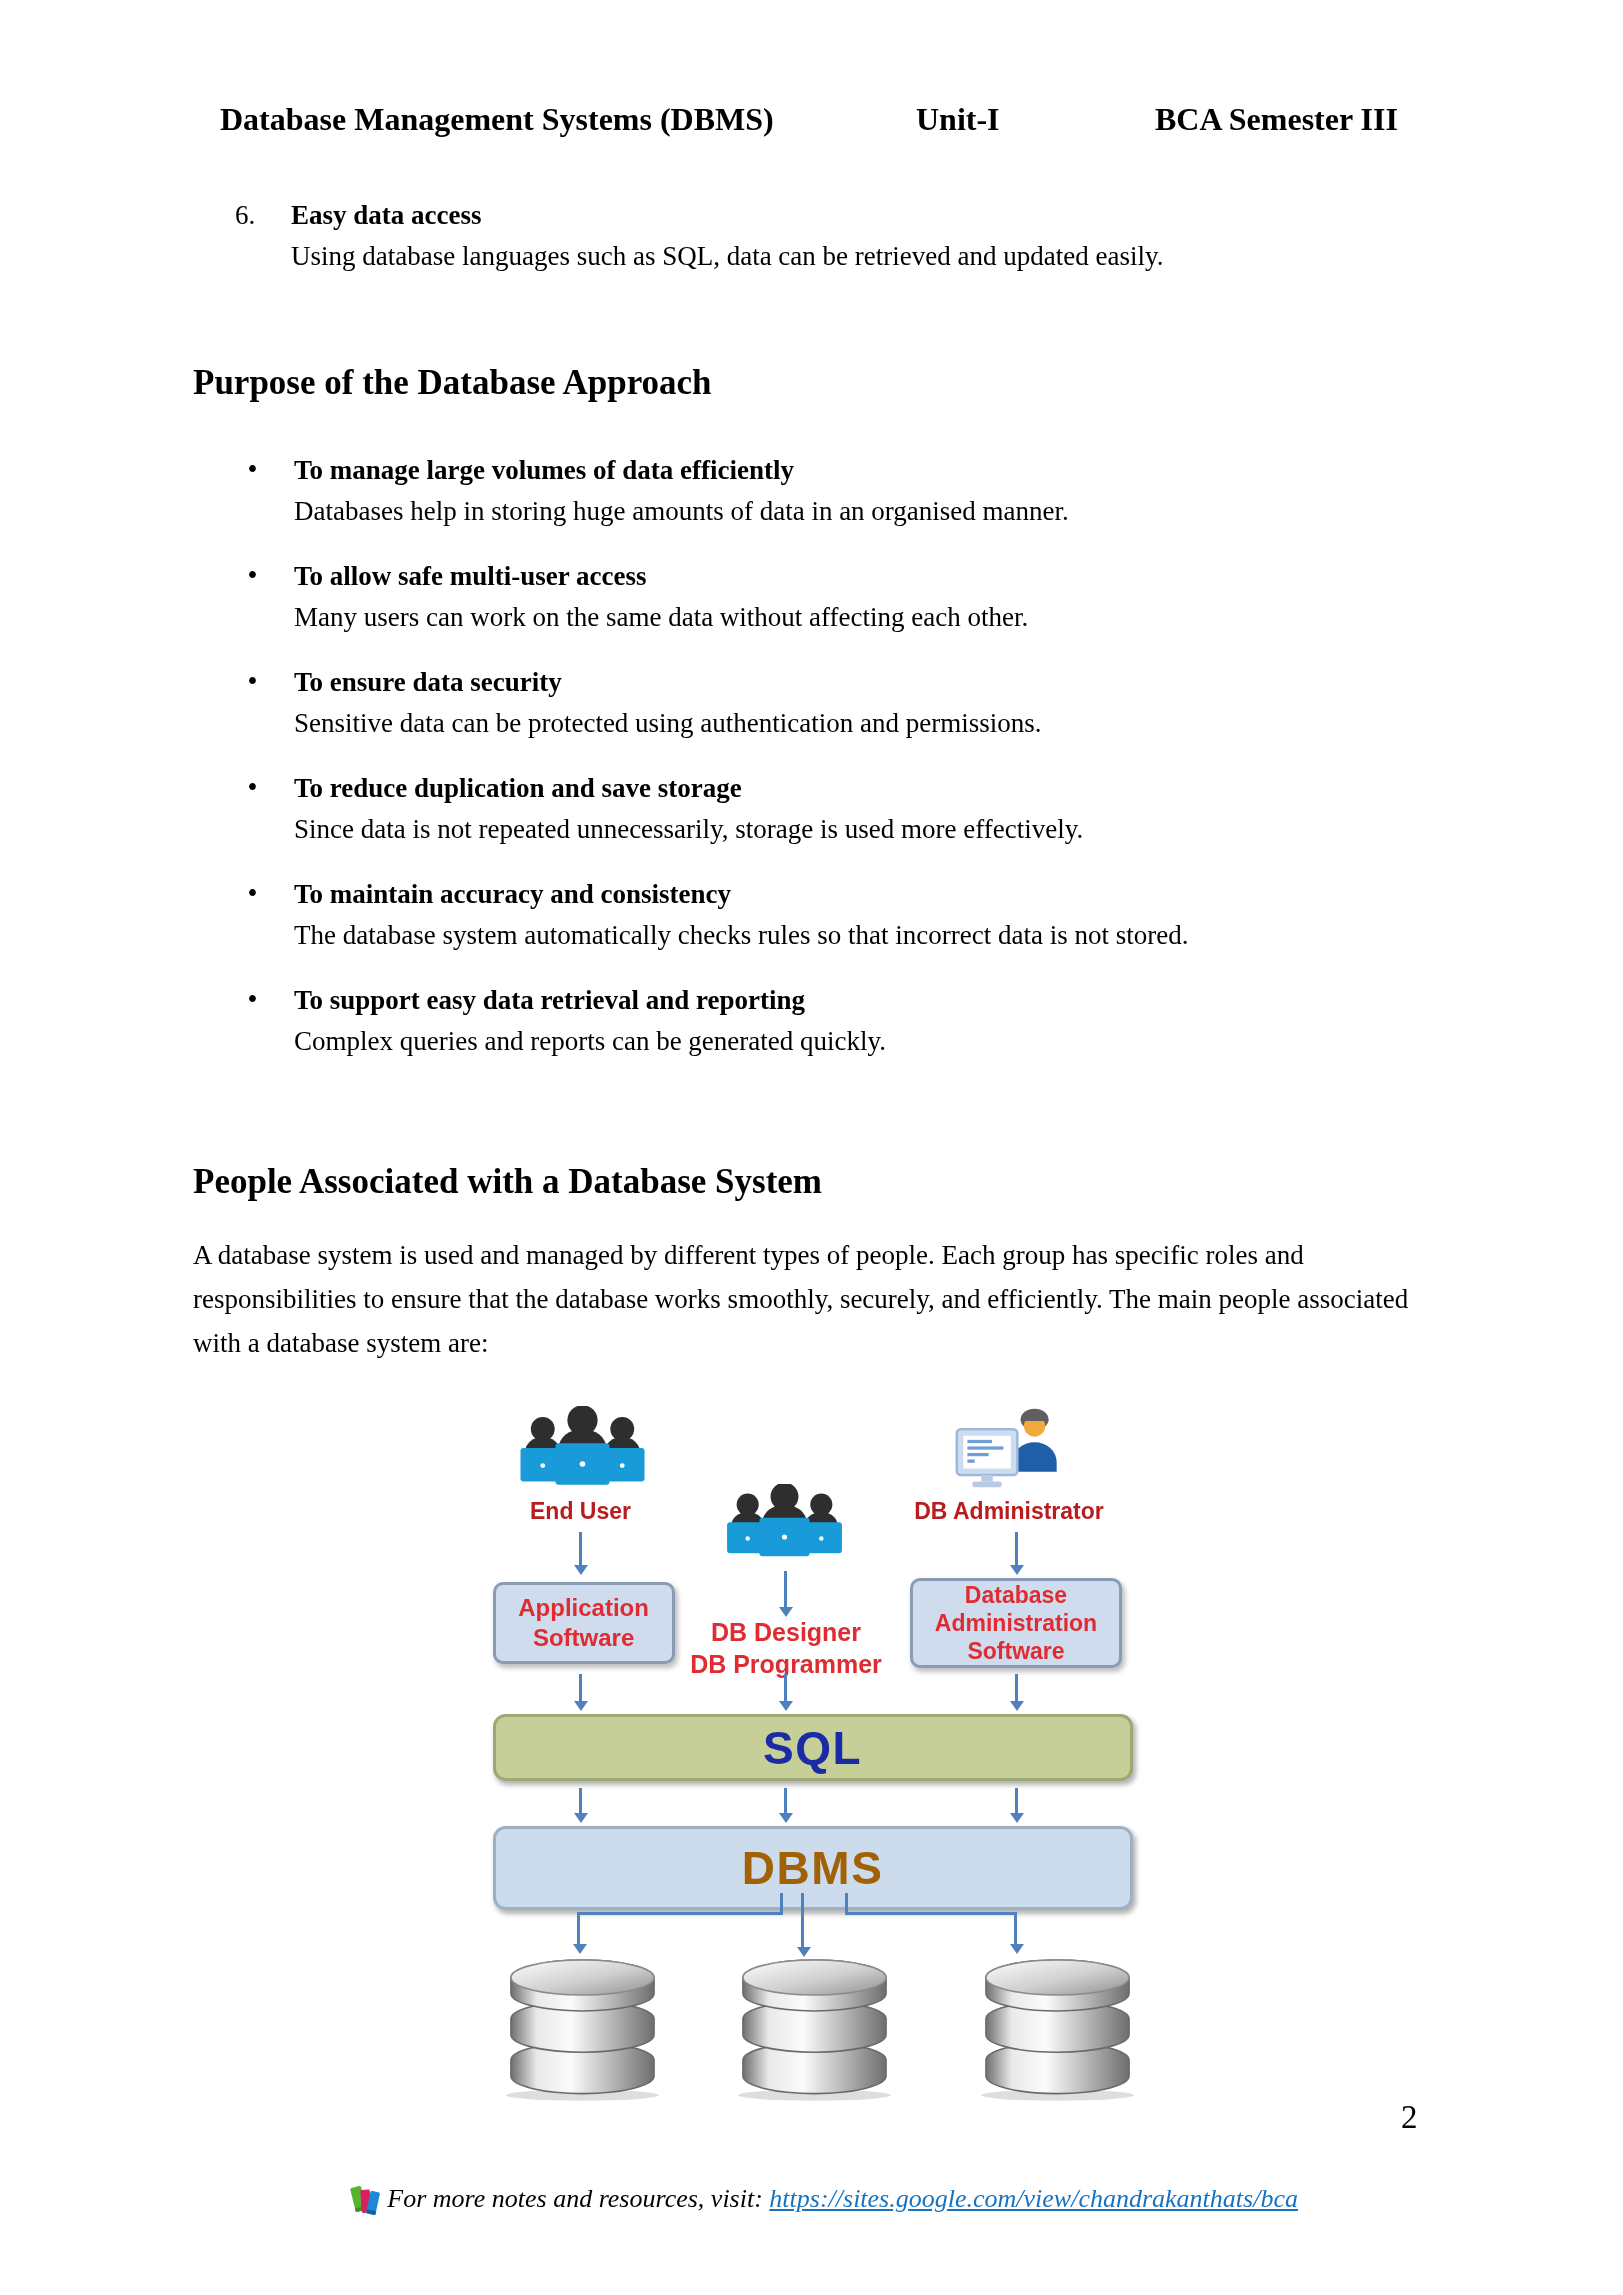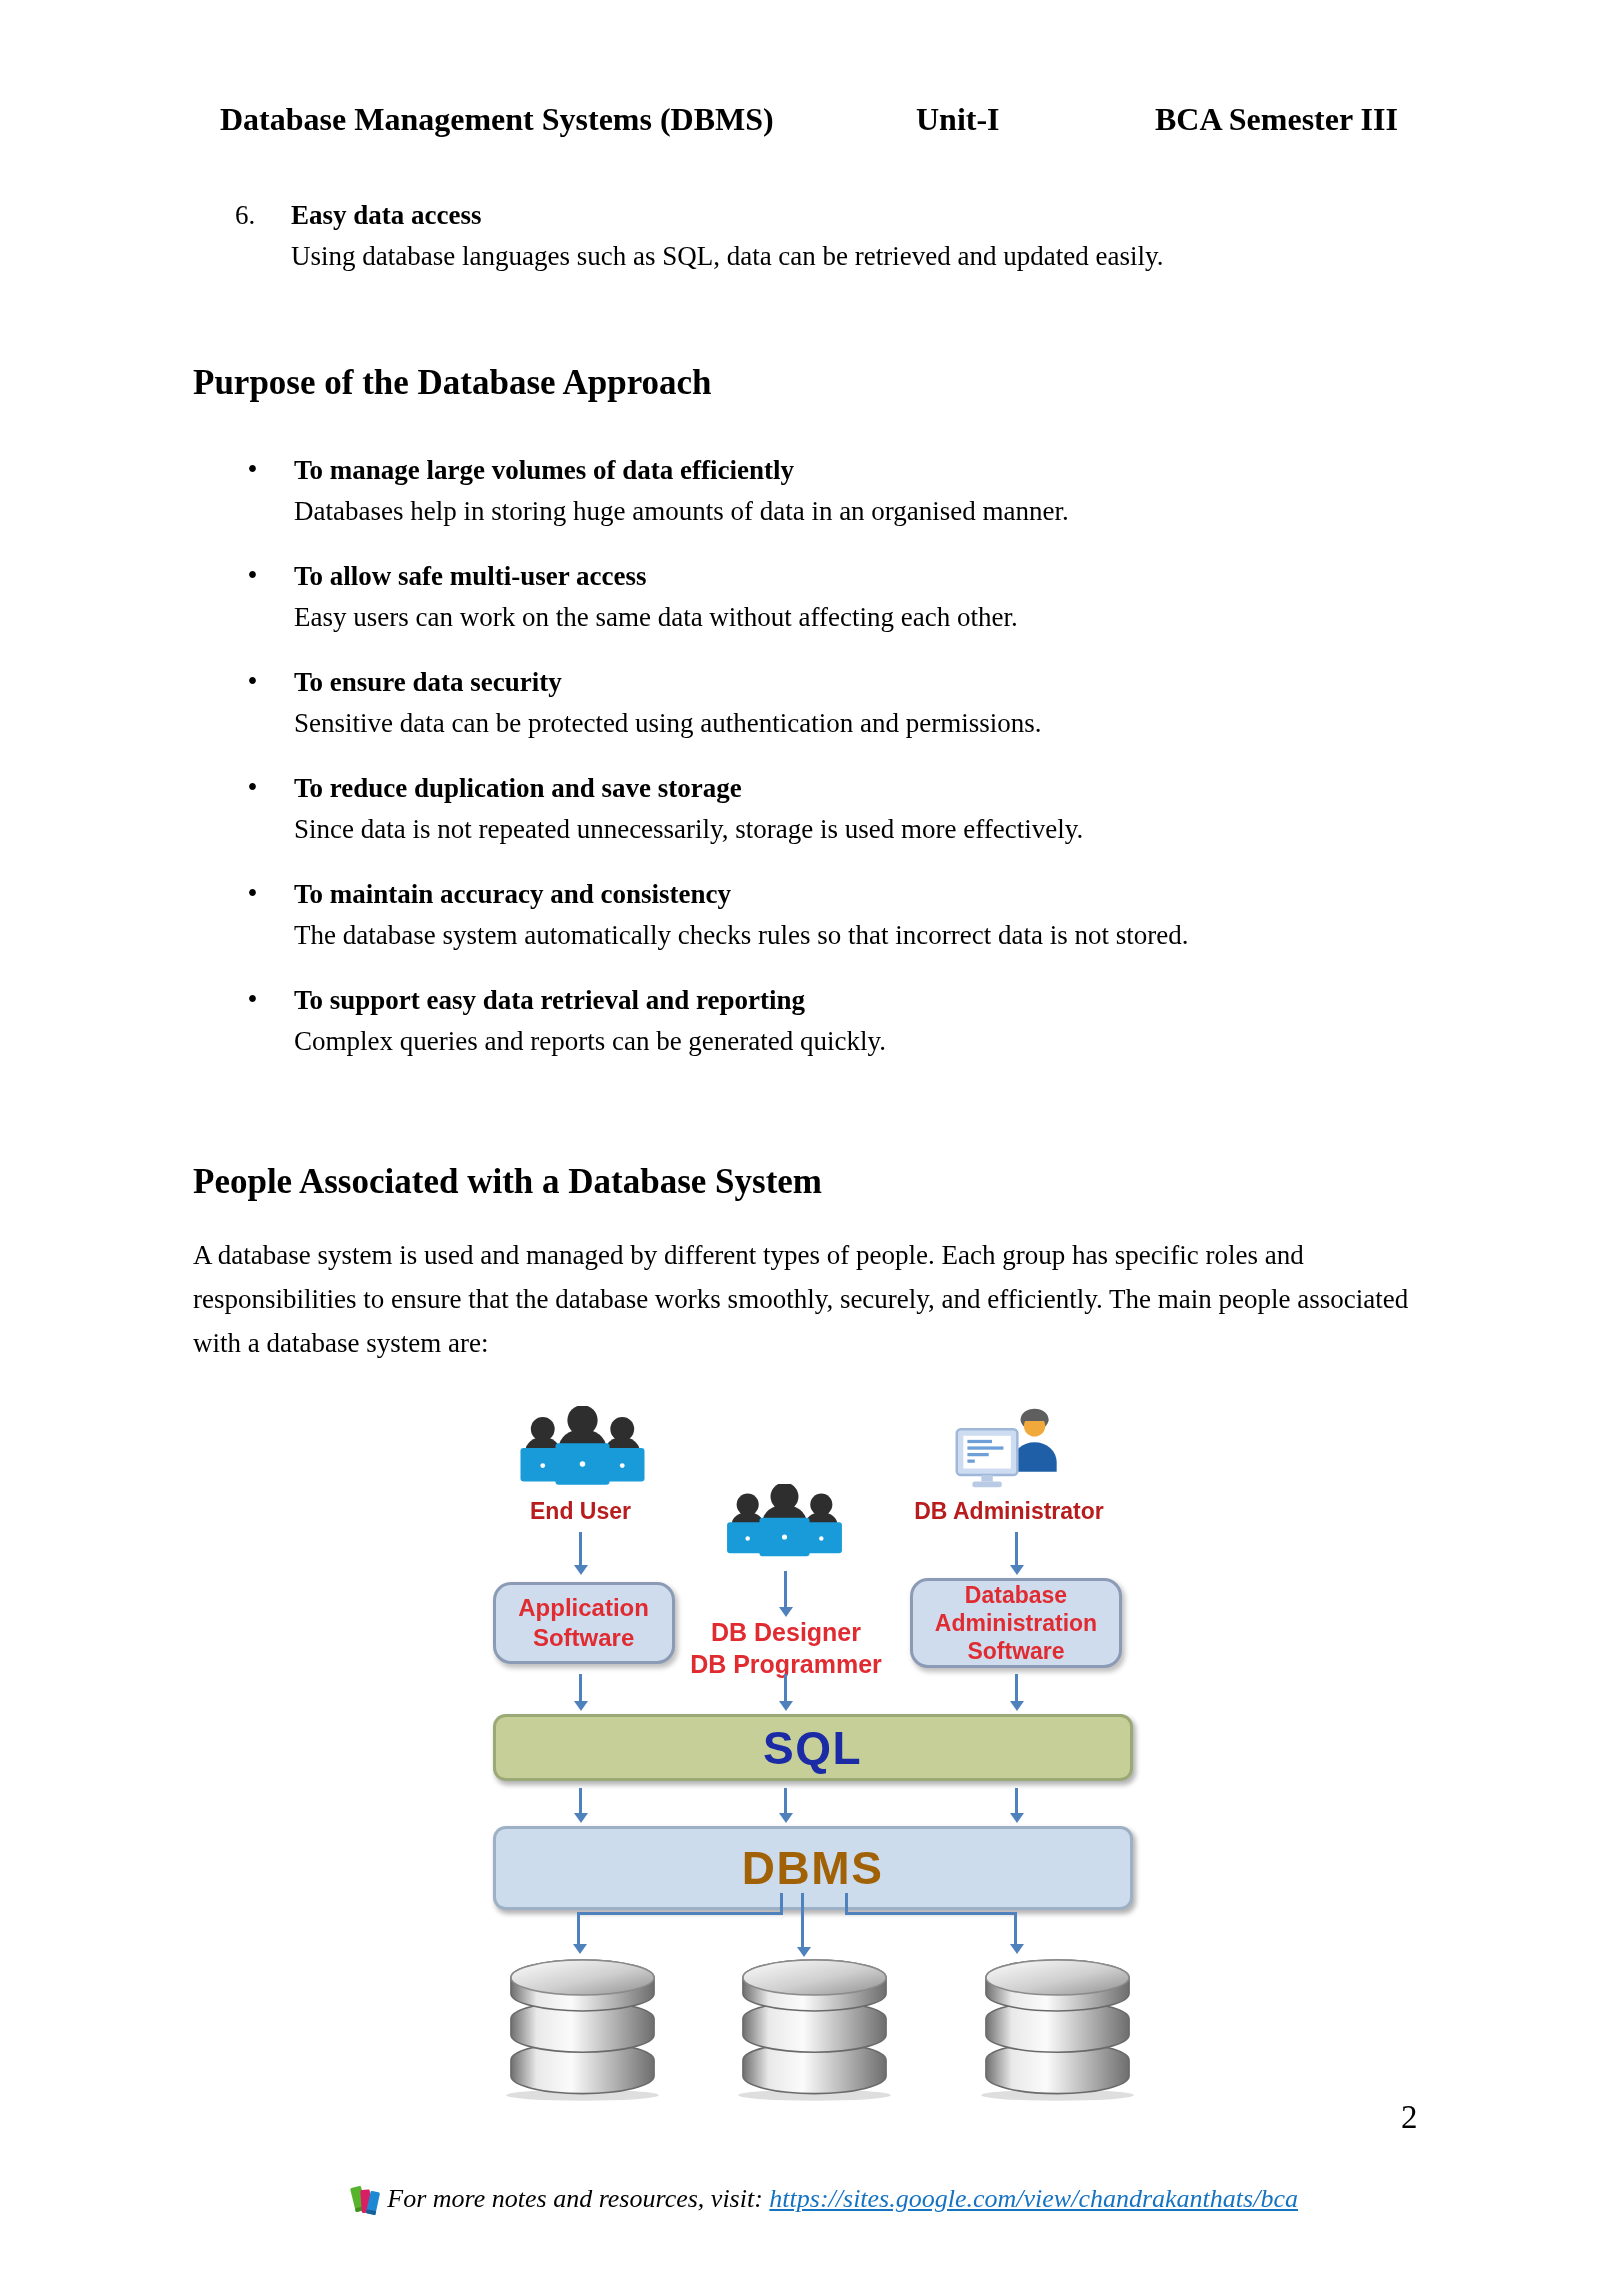--- a/index.html
+++ b/index.html
@@ -32,21 +32,21 @@
   .para { left:193px; top:1233px; width:1268px; font-size:27px; line-height:44px; }
 
   
   .diagram { left:476px; top:1400px; width:674px; height:713px;
              font-family:"Liberation Sans", sans-serif; }
   .dlabel { position:absolute; text-align:center; font-weight:bold;
             color:#b91c1c; font-size:23px; white-space:nowrap; }
   .redlines { position:absolute; text-align:center; font-weight:bold;
               color:#e02b31; font-size:25px; line-height:32px; white-space:nowrap; }
   .dbox { position:absolute; background:#cfdcee; border:3.2px solid #8b9bb5;
-          border-radius:18px; display:flex; align-items:center; justify-content:center;
+          border-radius:10px; display:flex; align-items:center; justify-content:center;
           text-align:center; font-weight:bold; color:#e02b31; font-size:24px;
           line-height:30px; box-shadow:2.4px 3.2px 4.8px rgba(0,0,0,0.25); padding:3.2px 8px; box-sizing:border-box; }
   .bar { position:absolute; left:16.6px; width:640px; height:67px; border-radius:12.7px;
          display:flex; align-items:center; justify-content:center; font-weight:bold;
          font-size:46px; letter-spacing:1.6px; box-shadow:2.4px 3.2px 4.8px rgba(0,0,0,0.3); box-sizing:border-box; }
   .sqlbar  { top:314px; background:#c6cf97; border:3.2px solid #9aa975; color:#1b2aa5; }
   .dbmsbar { top:426px; height:84px; background:#ccdcec; border:3.2px solid #9db0c6; color:#a16207; }
 
   .va { position:absolute; width:3.2px; background:#4f81bd; }
   .va::after { content:""; position:absolute; left:50%; transform:translateX(-50%);
@@ -87,21 +87,21 @@
 
   <div class="abs h1" style="top:363px;">Purpose of the Database Approach</div>
 
   <ul class="abs bullets">
     <li>
       <div class="bt">To manage large volumes of data efficiently</div>
       <div>Databases help in storing huge amounts of data in an organised manner.</div>
     </li>
     <li>
       <div class="bt">To allow safe multi-user access</div>
-      <div>Easy users can work on the same data without affecting each other.</div>
+      <div>Many users can work on the same data without affecting each other.</div>
     </li>
     <li>
       <div class="bt">To ensure data security</div>
       <div>Sensitive data can be protected using authentication and permissions.</div>
     </li>
     <li>
       <div class="bt">To reduce duplication and save storage</div>
       <div>Since data is not repeated unnecessarily, storage is used more effectively.</div>
     </li>
     <li>

